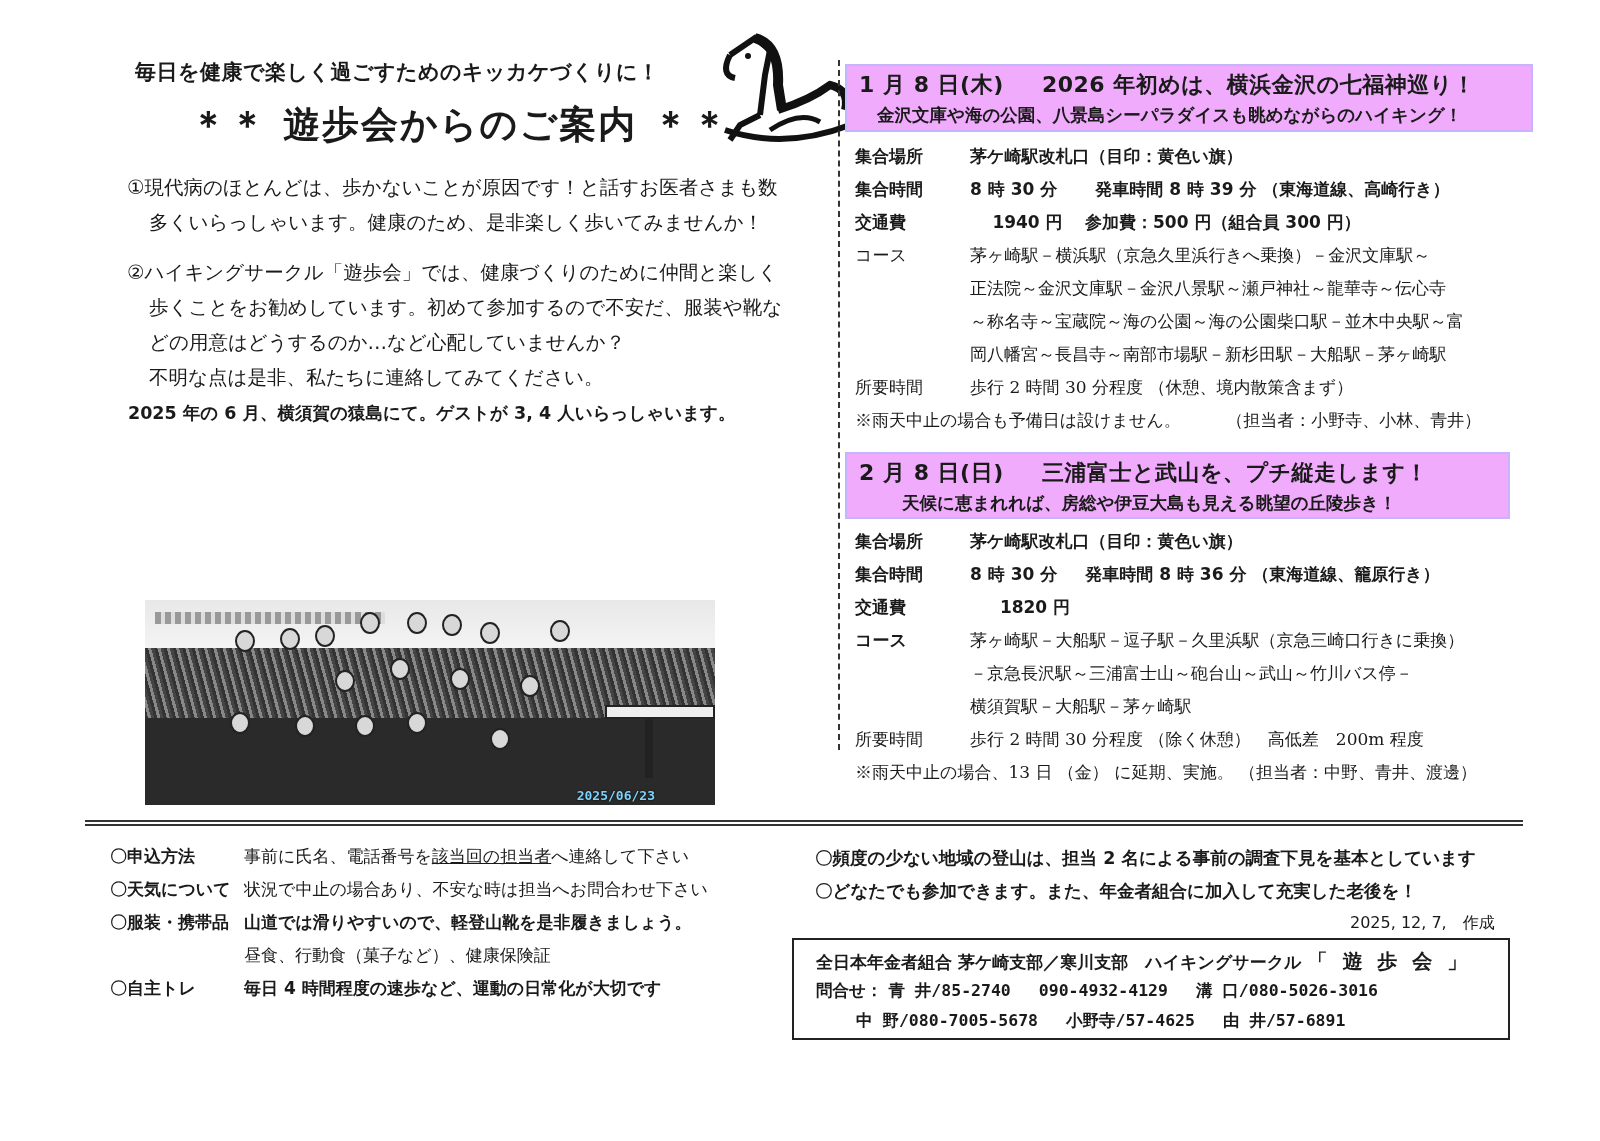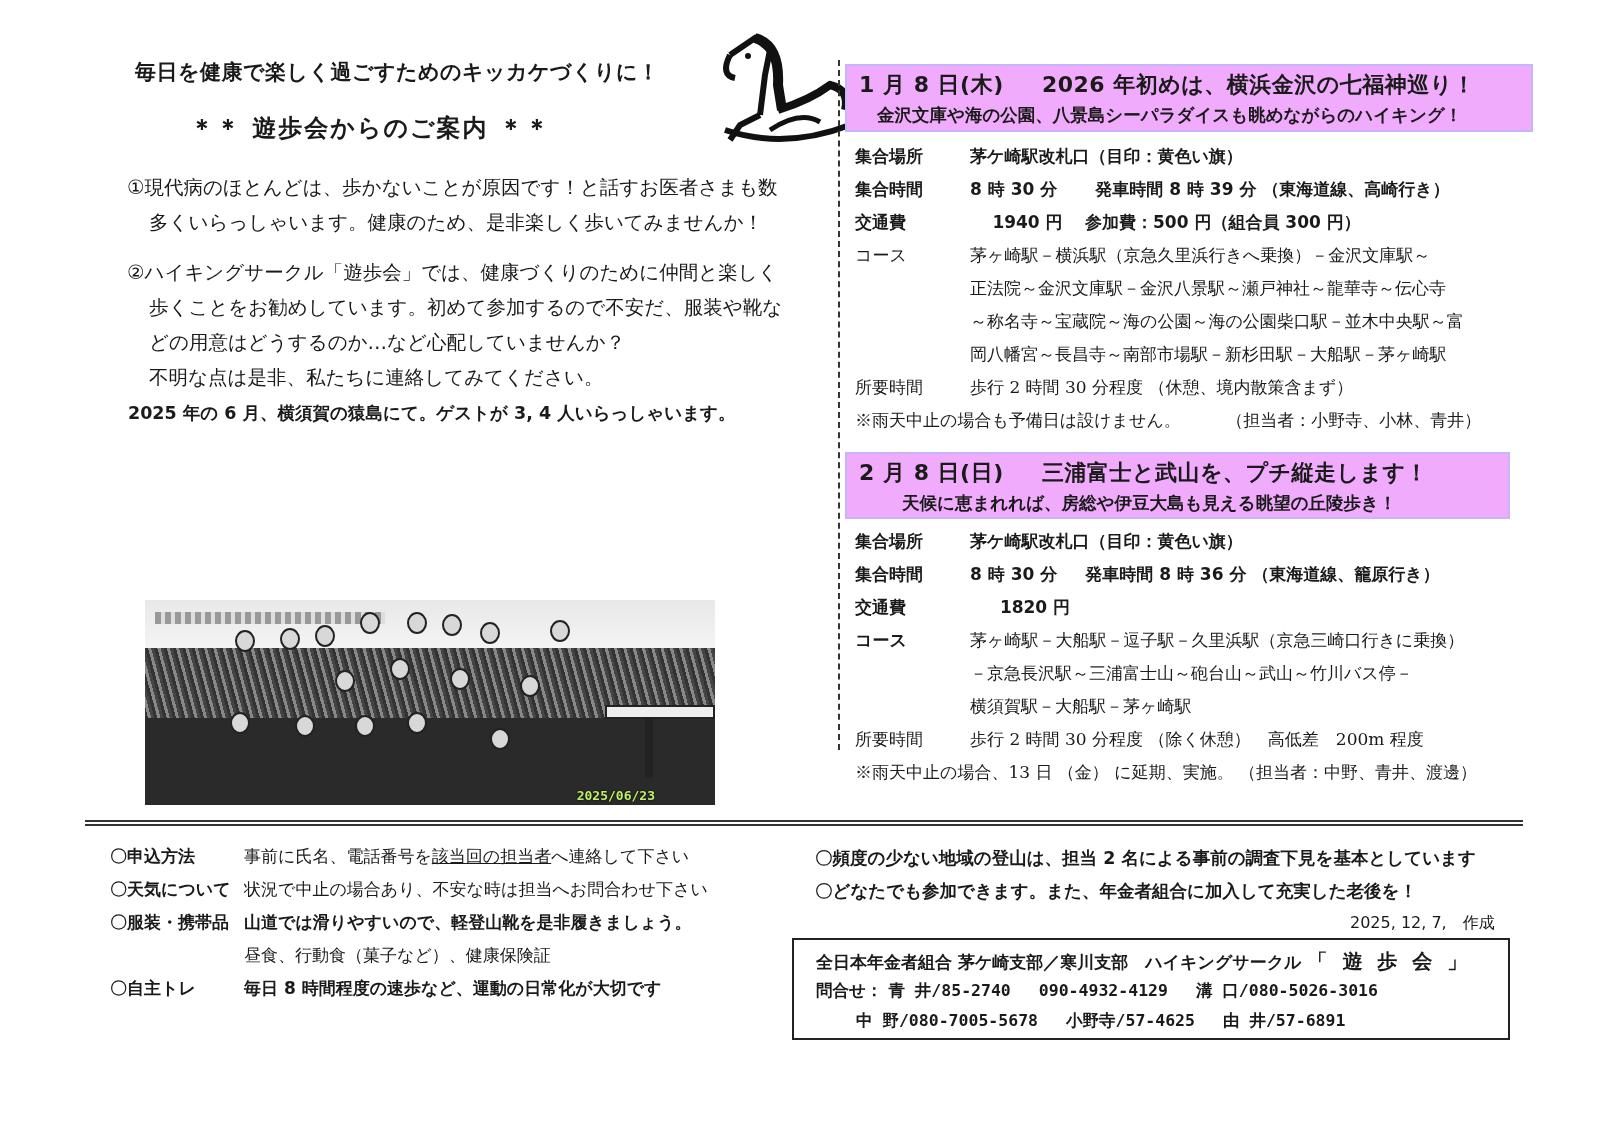--- a/index.html
+++ b/index.html
@@ -4,39 +4,39 @@
 <style>
   * { box-sizing: border-box; margin: 0; padding: 0; }
   html, body { width: 1600px; height: 1141px; background: #ffffff; overflow: hidden; }
   body { position: relative; font-family: "DejaVu Sans", "Liberation Sans", sans-serif; color: #1a1a1a; }
   .abs { position: absolute; }
   .bold { font-weight: bold; }
   .serif { font-family: "DejaVu Serif", "Liberation Serif", serif; }
 
   
   .tagline { left: 135px; top: 58px; font-size: 21px; font-weight: bold; letter-spacing: 0.5px; white-space: nowrap; }
-  .main-title { left: 190px; top: 112px; font-size: 24px; font-weight: bold; letter-spacing: 2px; white-space: nowrap; }
+  .main-title { left: 190px; top: 100px; font-size: 37px; font-weight: bold; letter-spacing: 2px; white-space: nowrap; }
 
   .horse { left: 710px; top: 30px; width: 150px; height: 120px; }
 
   .divider-v { left: 838px; top: 60px; height: 690px; width: 0; border-left: 2px dashed #333; }
 
   .para { left: 127px; font-size: 19.5px; line-height: 35px; white-space: nowrap; }
   .para .indent { padding-left: 22px; display: block; }
   .caption { left: 128px; top: 401px; font-size: 17.5px; font-weight: bold; white-space: nowrap; }
 
   .photo { left: 145px; top: 600px; width: 570px; height: 205px; background: #555; overflow: hidden; }
   .photo .sky { position: absolute; left: 0; top: 0; width: 100%; height: 48px; background: linear-gradient(#e8e8e8, #f4f4f4); }
   .photo .shore { position: absolute; left: 10px; top: 12px; width: 230px; height: 12px; background: repeating-linear-gradient(90deg,#999 0 6px,#ddd 6px 10px); }
   .photo .grass { position: absolute; left: 0; top: 48px; width: 100%; height: 70px; background: repeating-linear-gradient(75deg, #333 0 3px, #888 3px 6px, #444 6px 9px); }
   .photo .ground { position: absolute; left: 0; top: 118px; width: 100%; height: 90px; background: #2a2a2a; }
   .photo .fence { position: absolute; left: 460px; top: 105px; width: 110px; height: 14px; background: #eee; border: 2px solid #222; }
   .photo .fence2 { position: absolute; left: 500px; top: 118px; width: 8px; height: 60px; background: #222; }
   .photo .head { position: absolute; width: 20px; height: 22px; border-radius: 50%; background: #d8d8d8; border: 2px solid #222; }
-  .photo .stamp { position: absolute; right: 60px; bottom: 2px; font-size: 13px; color: #bef264; font-family: "DejaVu Sans Mono", monospace; font-weight: bold; text-shadow: 0 0 2px #000; }
+  .photo .stamp { position: absolute; right: 60px; bottom: 2px; font-size: 13px; color: #7dd3fc; font-family: "DejaVu Sans Mono", monospace; font-weight: bold; text-shadow: 0 0 2px #000; }
 
   
   .event-box { border: 2px solid #c4b5fd; background: #f0abfc; }
   .event1-box { left: 845px; top: 64px; width: 688px; height: 68px; }
   .event2-box { left: 845px; top: 452px; width: 665px; height: 67px; }
   .ev-title { font-size: 22px; font-weight: bold; white-space: nowrap; position: absolute; left: 12px; top: 4px; letter-spacing: 0.5px; }
   .ev-title .date { margin-right: 30px; }
   .ev-sub { font-size: 17.5px; font-weight: bold; white-space: nowrap; position: absolute; top: 37px; }
 
   .rows { left: 855px; font-size: 17px; white-space: nowrap; }
@@ -217,21 +217,21 @@
     <span class="lbl" style="font-family:'DejaVu Sans',sans-serif;">〇天気について</span>
     <span>状況で中止の場合あり、不安な時は担当へお問合わせ下さい</span>
   </div>
   <div class="nl-row bold">
     <span class="lbl">〇服装・携帯品</span>
     <span>山道では滑りやすいので、軽登山靴を是非履きましょう。</span>
   </div>
   <div class="nl-cont serif">昼食、行動食（菓子など）、健康保険証</div>
   <div class="nl-row bold">
     <span class="lbl">〇自主トレ</span>
-    <span>毎日 8 時間程度の速歩など、運動の日常化が大切です</span>
+    <span>毎日 4 時間程度の速歩など、運動の日常化が大切です</span>
   </div>
 </div>
 
 <div class="abs notes-right">
   <div class="nr-row">〇頻度の少ない地域の登山は、担当 2 名による事前の調査下見を基本としています</div>
   <div class="nr-row">〇どなたでも参加できます。また、年金者組合に加入して充実した老後を！</div>
 </div>
 <div class="abs created">2025, 12, 7,　作成</div>
 
 <div class="abs contact-box">

